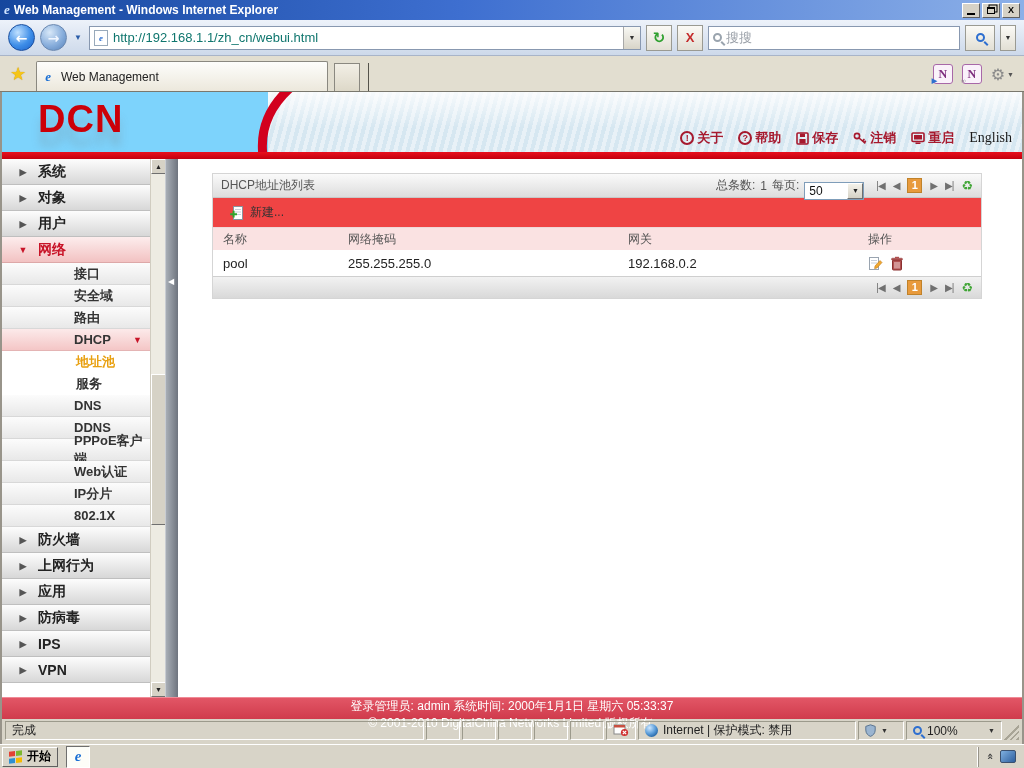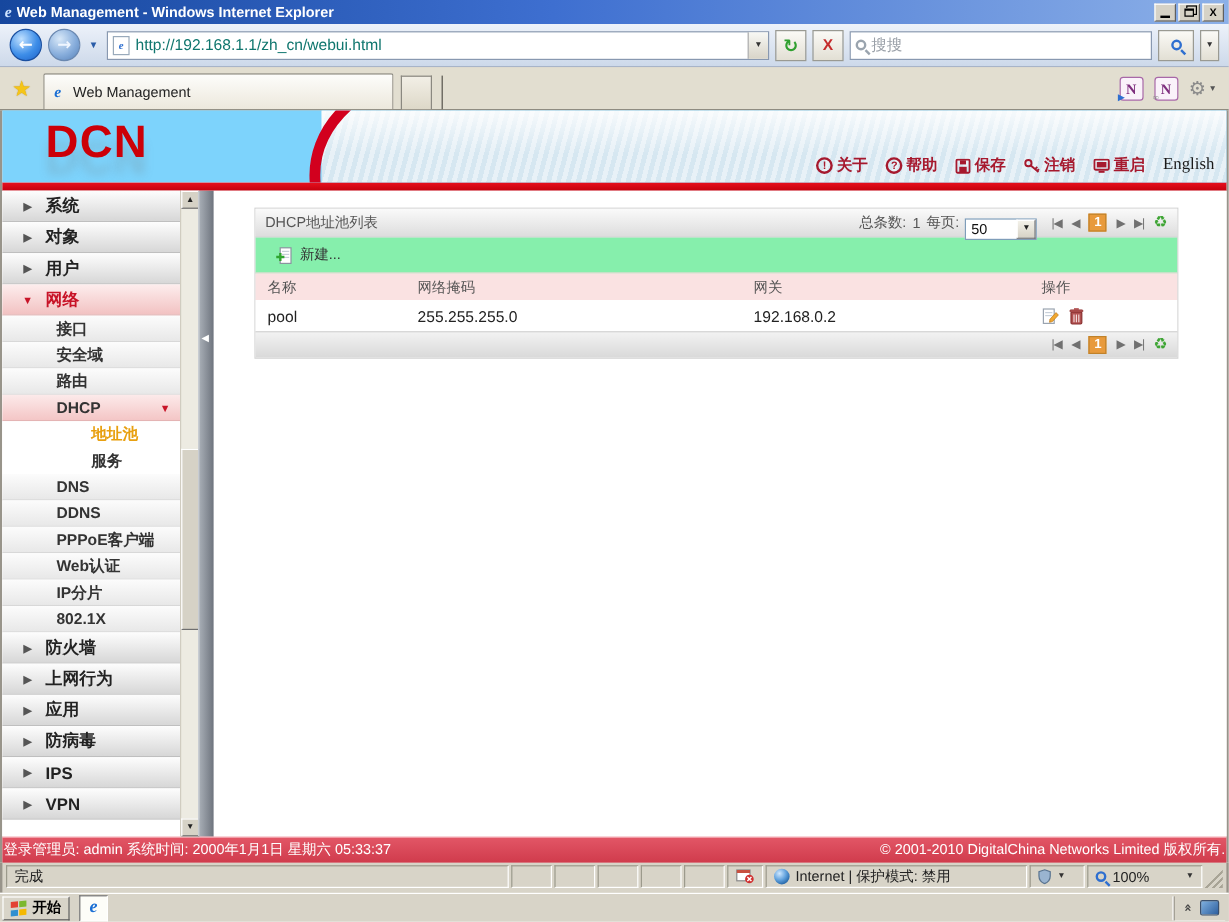--- a/index.html
+++ b/index.html
@@ -100,21 +100,21 @@
   #bodyrow { height:538px; display:flex; background:#fff; }
 
   
   #sidebar { width:148px; background:#fff; }
   .sb-item { display:flex; align-items:center; cursor:pointer; position:relative; }
   .sb-item .arr { font-size:9px; color:#555; width:14px; text-align:center; flex:none; }
   .lvl1 { height:26px; padding-left:14px; gap:8px; font:bold 14px "Liberation Sans",sans-serif; color:#222;
     background:linear-gradient(#FDFDFD,#D7D7D7); border-bottom:1px solid #BFBFBF; }
   .lvl1.active { background:linear-gradient(#FDEDED,#F2C2C2); color:#C81428; border-bottom-color:#DDA8A8; }
   .lvl1.active .arr { color:#C81428; }
-  .lvl2 { height:22px; padding-left:45px; font:bold 13px "Liberation Sans",sans-serif; color:#333;
+  .lvl2 { height:22px; padding-left:72px; font:bold 13px "Liberation Sans",sans-serif; color:#333;
     background:linear-gradient(#FCFCFC,#E8E8E8); border-bottom:1px solid #D8D8D8; }
   .lvl2.active { background:linear-gradient(#FCEAEA,#F4C6C6); border-bottom-color:#E4B4B4; }
   .arr-right { position:absolute; right:8px; font-size:9px; color:#C81428; }
   .lvl3 { height:22px; padding-left:74px; font:bold 13px "Liberation Sans",sans-serif; color:#333; background:#FFF; }
   .lvl3.selected { color:#E8A010; }
 
   
   #sb-scroll { width:15px; background:#EDEBE2; position:relative; border-left:1px solid #D0CCC0; }
   .scr-btn { position:absolute; left:0; width:15px; height:15px; background:#D6D2C6;
     border:1px solid; border-color:#FFF #6F6F6F #6F6F6F #FFF;
@@ -141,39 +141,39 @@
   .selbox .selval { flex:1; padding-left:4px; font:12px "Liberation Sans",sans-serif; color:#111; }
   .selbox .seldd { width:16px; height:16px; background:linear-gradient(#F4F2EA,#D6D2C6);
     border:1px solid; border-color:#FFF #6F6F6F #6F6F6F #FFF; font-size:7px; color:#222;
     display:flex; align-items:center; justify-content:center; }
   .pager { display:flex; align-items:center; gap:8px; }
   .pg { font-size:10px; color:#707070; cursor:pointer; letter-spacing:-1px; }
   .pg-cur { width:15px; height:15px; background:#E89A3C; border:1px solid #C0822A;
     color:#FFF; font:bold 11px/13px "Liberation Sans",sans-serif; text-align:center; }
   .refresh { color:#3FA535; font:bold 13px "DejaVu Sans",sans-serif; }
 
-  .panel-toolbar { height:30px; background:#86efac; border-bottom:1px solid #EFD9D9;
+  .panel-toolbar { height:30px; background:#ef4444; border-bottom:1px solid #EFD9D9;
     display:flex; align-items:center; padding-left:16px; }
   .newbtn { display:flex; align-items:center; gap:5px; font:12px "Liberation Sans",sans-serif;
     color:#333; cursor:pointer; }
 
   .thead { height:22px; background:#FAE2E2; display:flex; align-items:center; padding-left:10px;
     font:12px "Liberation Sans",sans-serif; color:#555; }
   .trow { height:26px; display:flex; align-items:center; padding-left:10px;
     font:13px "Liberation Sans",sans-serif; color:#222; background:#fff; }
   .c-name { width:125px; } .c-mask { width:280px; } .c-gw { width:240px; }
   .c-op { flex:1; display:flex; align-items:center; gap:7px; }
   .panel-foot { height:22px; background:linear-gradient(#F2F2F2,#D9D9D9);
     border-top:1px solid #CFCFCF; display:flex; align-items:center; justify-content:flex-end;
     padding-right:8px; }
 
   
   #redfooter { height:22px; background:linear-gradient(#E25666,#D03B4C); border-top:1px solid #F08A96;
-    display:flex; align-items:center; justify-content:space-between; padding:0 1px;
-    font:12px "Liberation Sans",sans-serif; color:#fff; }
+    display:flex; align-items:center; justify-content:space-between; padding:0 16px;
+    font:12px "Liberation Sans",sans-serif; color:#fff;flex-direction:column; }
 
   
   #statusbar { height:25px; background:#D8D4C8; border-left:2px solid #98948A; border-right:2px solid #98948A;
     display:flex; align-items:flex-start; gap:2px; padding:2px 3px 0 3px; }
   .sb-pane { height:19px; border:1px solid; border-color:#9C9A8C #FFF #FFF #9C9A8C;
     display:flex; align-items:center; padding:0 6px; gap:5px;
     font:12px "Liberation Sans",sans-serif; color:#222; }
   .sb-status { flex:1; } .sb-mini { width:34px; } .sb-popup { width:30px; justify-content:center; }
   .globe { width:13px; height:13px; border-radius:50%; flex:none;
     background:radial-gradient(circle at 35% 30%, #CFE8FF 0%, #5FA0DC 45%, #2E6FAF 72%, #1E4F86); }

